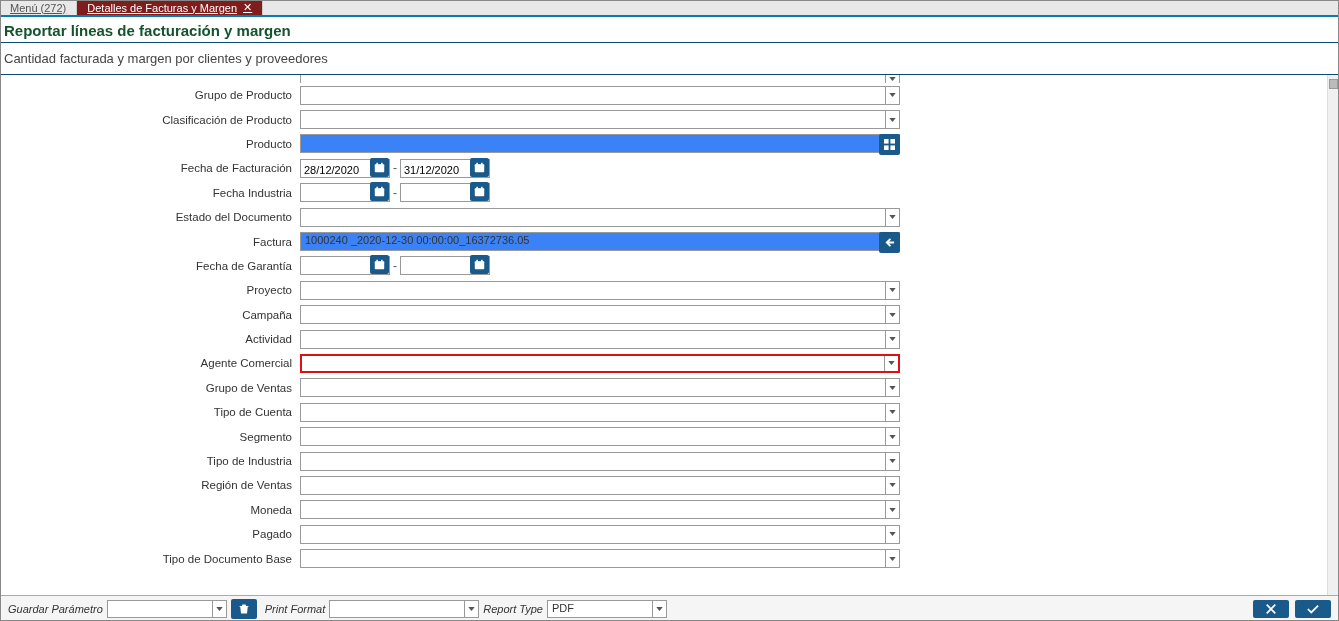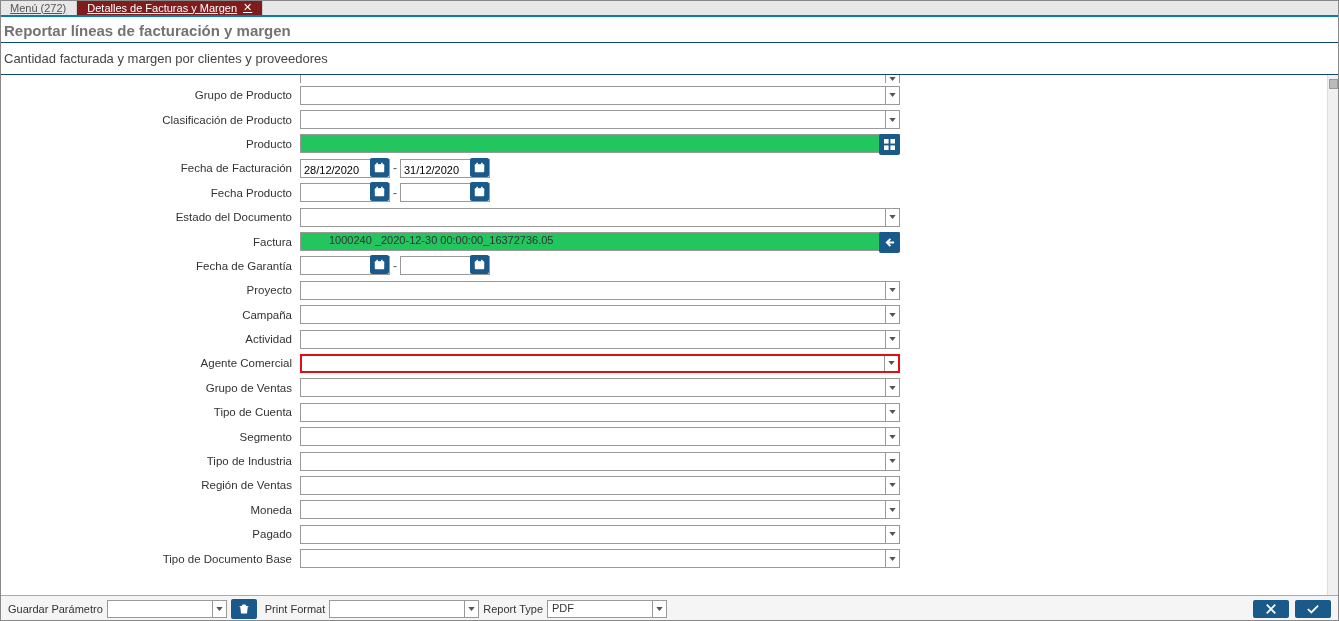--- a/index.html
+++ b/index.html
@@ -5,56 +5,56 @@
   * { box-sizing: border-box; margin: 0; padding: 0; }
   body { font-family: Arial, Helvetica, sans-serif; font-size: 12px; color: #333; background: #fff; width: 1339px; height: 621px; overflow: hidden; position: relative; }
   
   .top-bar { background: #e8e8e8; border-bottom: 2px solid #0a7bb0; height: 17px; display: flex; align-items: stretch; }
   .tab { padding: 0 10px; display: flex; align-items: center; font-size: 11px; border-right: 1px solid #ccc; cursor: pointer; text-decoration: underline; }
   .tab.active { background: #7f1d1d; color: #fff; }
   .tab.inactive { background: #e8e8e8; color: #555; }
   .tab-close { margin-left: 6px; font-size: 11px; cursor: pointer; }
   
   .page-header { padding: 5px 4px 3px; border-bottom: 1px solid #0a4a6e; }
-  .page-title { font-size: 15px; font-weight: bold; color: #737373; }
+  .page-title { font-size: 15px; font-weight: bold; color: #14532d; }
   .page-subtitle { padding: 8px 4px; font-size: 13px; color: #444; }
   
   .content-wrap { position: relative; border-top: 1px solid #0a4a6e; height: 523px; }
   .scroll-area { position: absolute; top:0; left:0; right:12px; bottom:0; overflow: hidden; background:#fff; }
   .scrollbar { position:absolute; right:0; top:0; width:12px; height:100%; background:#f0f0f0; border-left:1px solid #ddd; }
   .scroll-thumb { position:absolute; left:1px; right:1px; top:4px; height:10px; background:#bbb; border:1px solid #999; }
   
   .form-inner { padding-top: 0px; }
   .form-row { display:flex; align-items:center; height:24.4px; margin: 0; }
   .form-label { width: 300px; text-align: right; padding-right: 8px; font-size: 11.5px; color: #333; padding-left: 28px; }
   .form-field { width: 600px; display:flex; align-items:center; }
   
   .combo { flex:1; height:19px; border:1px solid #999; background:#fff; position:relative; }
   .combo.highlight { border:2px solid #d11; }
   .combo-arrow { position:absolute; right:0; top:0; width:14px; height:100%; border-left:1px solid #999; display:flex; align-items:center; justify-content:center; background:#fff; }
   .combo-arrow svg { width:7px; height:4px; }
   .combo-val { padding: 2px 4px; font-size:11px; color:#333; }
   
-  .lookup { flex:1; height:19px; border:1px solid #999; background:#22c55e; position:relative;padding-left:24px; }
+  .lookup { flex:1; height:19px; border:1px solid #999; background:#3b82f6; position:relative; }
   .lookup-btn { position:absolute; right:-1px; top:-1px; width:21px; height:21px; background:#1a5a8a; display:flex; align-items:center; justify-content:center; cursor:pointer; border-radius:2px; }
   .lookup-btn svg { width:11px; height:11px; fill:#fff; }
   .lookup-grid svg { fill:#fff; }
   .lookup-val { padding: 2px 4px; font-size:11px; color:#333; }
   
   .date-range { display:flex; align-items:center; gap:3px; }
   .date-box { width:90px; height:19px; border:1px solid #999; background:#fff; display:flex; align-items:flex-end; }
   .date-box input { border:none; width:64px; font-size:11px; padding:1px 3px; outline:none; }
   .date-btn { width:19px; height:19px; background:#1a5a8a; display:flex; align-items:center; justify-content:center; margin-left:auto; cursor:pointer; border-radius:2px; }
   .date-btn svg { width:11px; height:11px; fill:#fff; }
   .dash { color:#555; }
   
   .truncated-field { flex:1; height:19px; border:1px solid #999; border-top: none; background:#fff; position:relative; }
   
   .bottom-bar { position:absolute; left:0; right:0; bottom:0; height:26px; border-top:1px solid #aaa; background:#f5f5f5; display:flex; align-items:center; padding: 2px 4px; }
-  .bb-label { font-size:11px; color:#333; padding: 0 4px; }
+  .bb-label { font-size:11px; color:#333; padding: 0 4px; font-style: italic; }
   .bb-combo { height:18px; border:1px solid #999; background:#fff; position:relative; }
   .bb-combo .combo-arrow{ border-left:1px solid #999; }
   .bb-combo-val { padding:1px 4px; font-size:11px; }
   .trash-btn { width:26px; height:20px; background:#1a5a8a; margin-left:4px; margin-right:4px; display:flex; align-items:center; justify-content:center; border-radius:2px; cursor:pointer; }
   .trash-btn svg { width:12px; height:12px; fill:#fff; }
   
   .action-right { margin-left:auto; display:flex; gap:6px; padding-right:4px; }
   .action-btn { width:36px; height:18px; background:#1a5a8a; border-radius:2px; display:flex; align-items:center; justify-content:center; cursor:pointer; }
   .action-btn svg { width:14px; height:12px; stroke:#fff; fill:none; stroke-width:2; }
   
@@ -152,21 +152,21 @@
                     <rect x="1" y="3" width="12" height="3" fill="#fff" opacity="0.4"></rect>
                     <rect x="3" y="1" width="2" height="3"></rect>
                     <rect x="9" y="1" width="2" height="3"></rect>
                   </svg>
                 </div>
               </div>
             </div>
           </div>
         </div>
         <div class="form-row">
-          <div class="form-label">Fecha Producto</div>
+          <div class="form-label">Fecha Industria</div>
           <div class="form-field">
             <div class="date-range">
               <div class="date-box">
                 <input value="" style="">
                 <div class="date-btn">
                   <svg viewBox="0 0 14 14">
                     <rect x="1" y="3" width="12" height="10" rx="1"></rect>
                     <rect x="1" y="3" width="12" height="3" fill="#fff" opacity="0.4"></rect>
                     <rect x="3" y="1" width="2" height="3"></rect>
                     <rect x="9" y="1" width="2" height="3"></rect>

